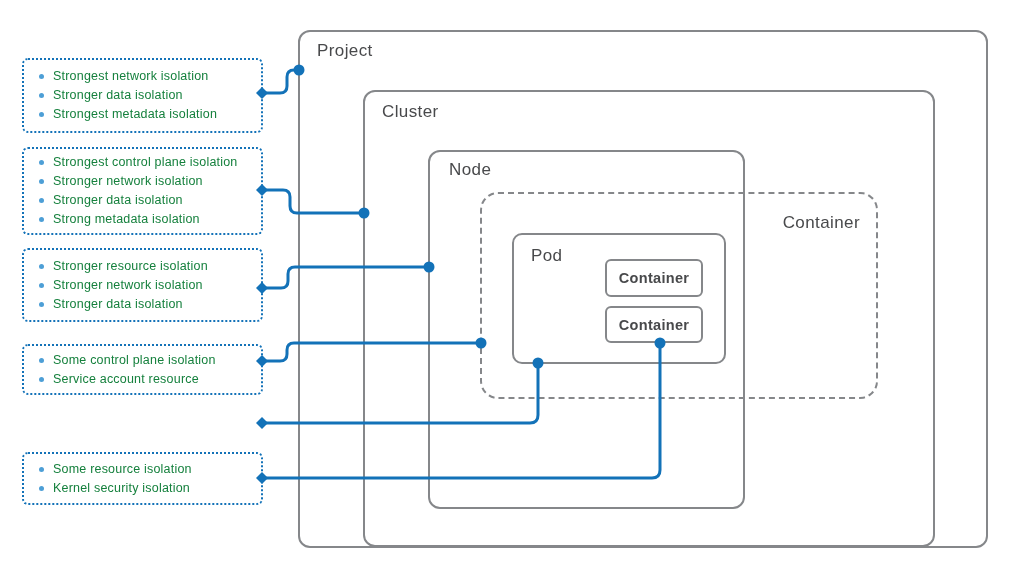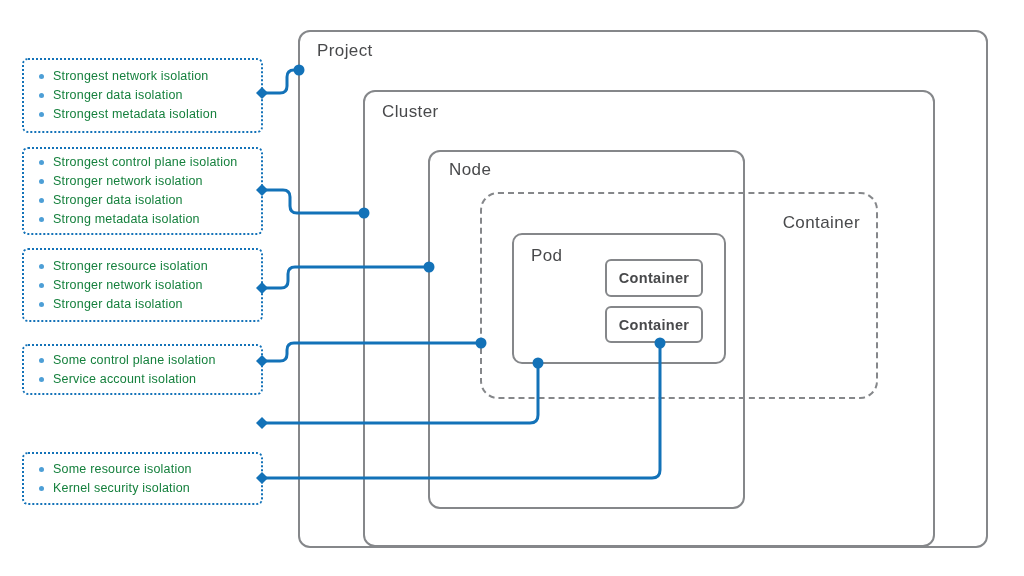--- a/index.html
+++ b/index.html
@@ -133,21 +133,21 @@
       </ul>
   </div>
   <div class="callout" id="callout4">
     <ul>
         <li>
           <span class="bullet"></span>
           <span>Some control plane isolation</span>
         </li>
         <li>
           <span class="bullet"></span>
-          <span>Service account isolation</span>
+          <span>Service account resource</span>
         </li>
       </ul>
   </div>
   <div class="callout" id="callout6">
     <ul>
         <li>
           <span class="bullet"></span>
           <span>Some resource isolation</span>
         </li>
         <li>

